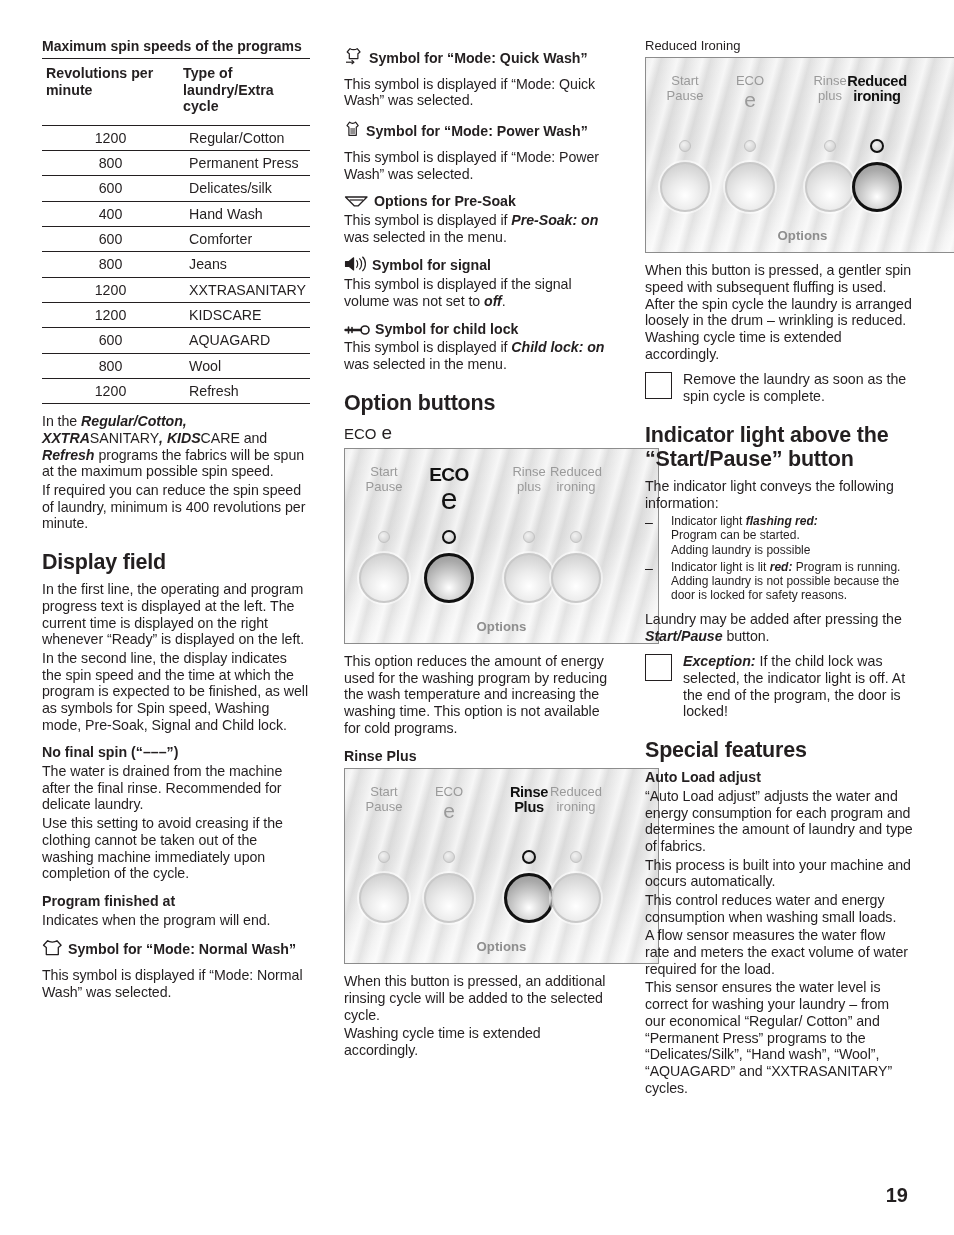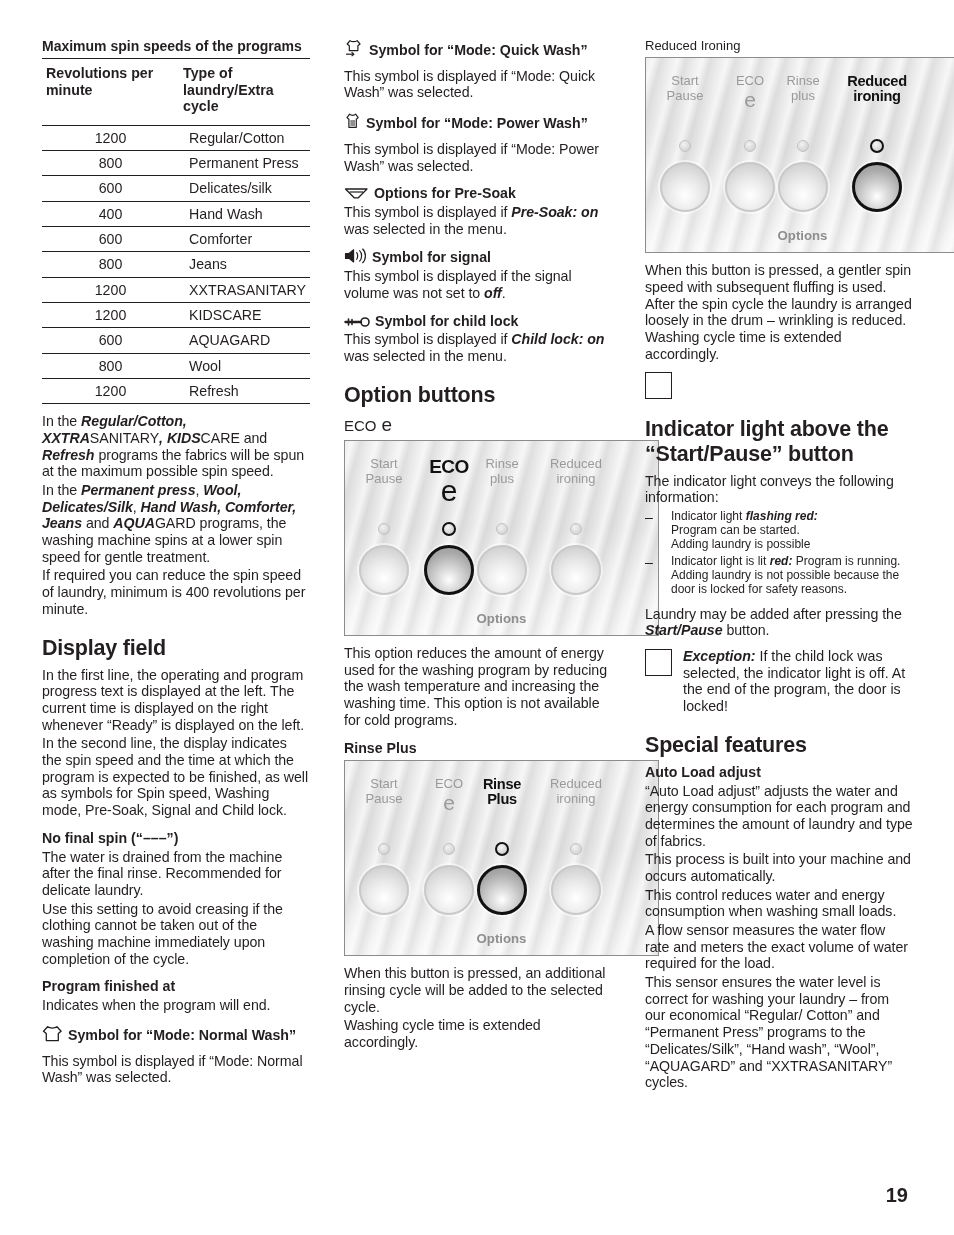--- a/index.html
+++ b/index.html
@@ -168,21 +168,21 @@
     height: 196px;
   }
   .slot {
     position: absolute;
     top: 0;
     width: 66px;
     height: 196px;
   }
   .slot.s0 { left: 6px; }
   .slot.s1 { left: 71px; }
-  .slot.s2 { left: 124px; }
+  .slot.s2 { left: 151px; }
   .slot.s3 { left: 198px; }
 
   .slot .lbl {
     position: absolute;
     top: 16px;
     left: 0; right: 0;
     text-align: center;
     font-size: 13px;
     line-height: 1.12;
     color: #9a9a9a;
@@ -337,26 +337,20 @@
           </tr>
       </tbody>
     </table>
 
     <p class="body gap">In the <b>Regular/Cotton,
       XXTRA</b>SANITARY<b>, KIDS</b>CARE and
       <b>Refresh</b> programs the fabrics will be
       spun at the maximum possible spin
       speed.</p>
 
-    <p class="body">In the <b>Permanent press</b>, <b>Wool,
-      Delicates/Silk</b>, <b>Hand Wash,
-      Comforter, Jeans</b> and <b>AQUA</b>GARD
-      programs, the washing machine spins
-      at a lower spin speed for gentle
-      treatment.</p>
 
     <p class="body">If required you can reduce the spin
       speed of laundry, minimum is
       400 revolutions per minute.</p>
 
     <h1 class="sec">Display field</h1>
 
     <p class="body">In the first line, the operating and program progress text is displayed at the left. The current time is displayed on the right whenever “Ready” is displayed on the left.</p>
 
     <p class="body gap">In the second line, the display indicates the spin speed and the time at which the program is expected to be finished, as well as symbols for Spin speed, Washing mode, Pre-Soak, Signal and Child lock.</p>
@@ -374,21 +368,21 @@
           <path d="M1.5 6.2 L5.6 1.8 C6.6 2.6 8.2 3.1 10.3 3.1 C12.4 3.1 14 2.6 15 1.8 L19.1 6.2 L16.3 8.6 L16.3 15.6 L4.3 15.6 L4.3 8.6 Z" fill="none" stroke="#231f20" stroke-width="1.3" stroke-linejoin="round"></path>
         </svg>
       </span><span>Symbol for “Mode: Normal Wash”</span>
     </h2>
     <p class="body gap">This symbol is displayed if “Mode: Normal Wash” was selected.</p>
 
   </div>
 
   <div class="col col-2">
 
-    <h2 class="sub" style="margin-top:0">
+    <h2 class="sub" style="margin-top:8px">
       <span class="glyph">
         <svg width="20" height="19" viewBox="0 0 20 19">
           <path d="M3.2 6.0 L6.0 2.6 C6.8 3.3 8.0 3.7 9.6 3.7 C11.2 3.7 12.4 3.3 13.2 2.6 L16.0 6.0 L13.9 7.8 L13.9 12.6 L5.3 12.6 L5.3 7.8 Z" fill="none" stroke="#231f20" stroke-width="1.2" stroke-linejoin="round"></path>
           <path d="M2.0 16.2 L9.4 16.2" stroke="#231f20" stroke-width="1.2" fill="none"></path>
           <path d="M7.6 14.3 L9.9 16.2 L7.6 18.1" fill="none" stroke="#231f20" stroke-width="1.2" stroke-linejoin="round"></path>
         </svg>
       </span><span>Symbol for “Mode: Quick Wash”</span>
     </h2>
     <p class="body gap">This symbol is displayed if “Mode: Quick Wash” was selected.</p>
 
@@ -568,20 +562,21 @@
           <div class="knob"></div>
         </div>
       </div>
       <div class="options">Options</div>
     </div>
 
     <p class="body gap">When this button is pressed, a gentler spin speed with subsequent fluffing is used. After the spin cycle the laundry is arranged loosely in the drum – wrinkling is reduced. Washing cycle time is extended accordingly.</p>
 
     <div class="callout">
       <div class="sq"></div>
+      <div class="ctxt">Remove the laundry as soon as the spin cycle is complete.</div>
     </div>
 
     <h1 class="sec">Indicator light above the “Start/Pause” button</h1>
 
     <p class="body">The indicator light conveys the following information:</p>
 
     <div class="dashrow">
       <div class="dash">–</div>
       <div class="dtxt">Indicator light <b>flashing red:</b><br>Program can be started.<br>Adding laundry is possible</div>
     </div>

